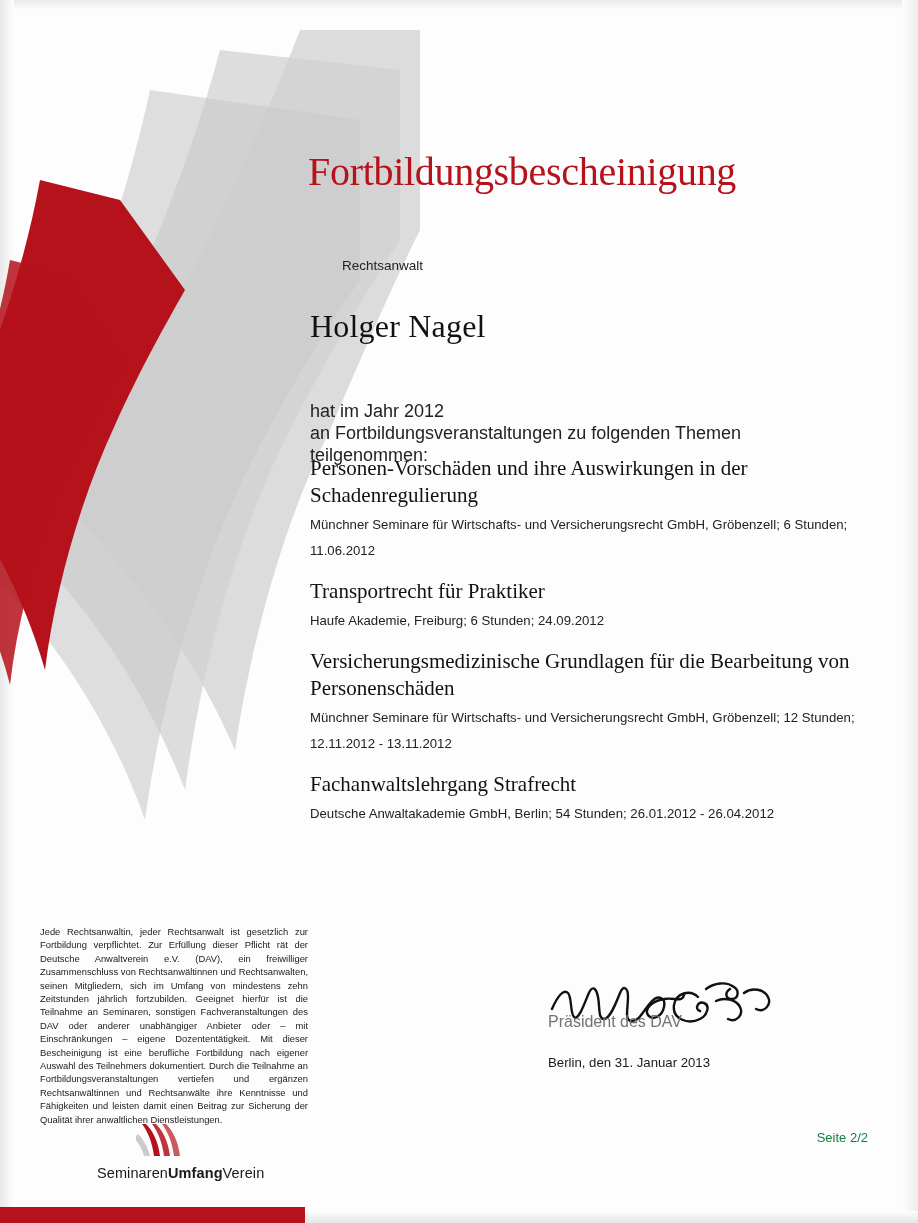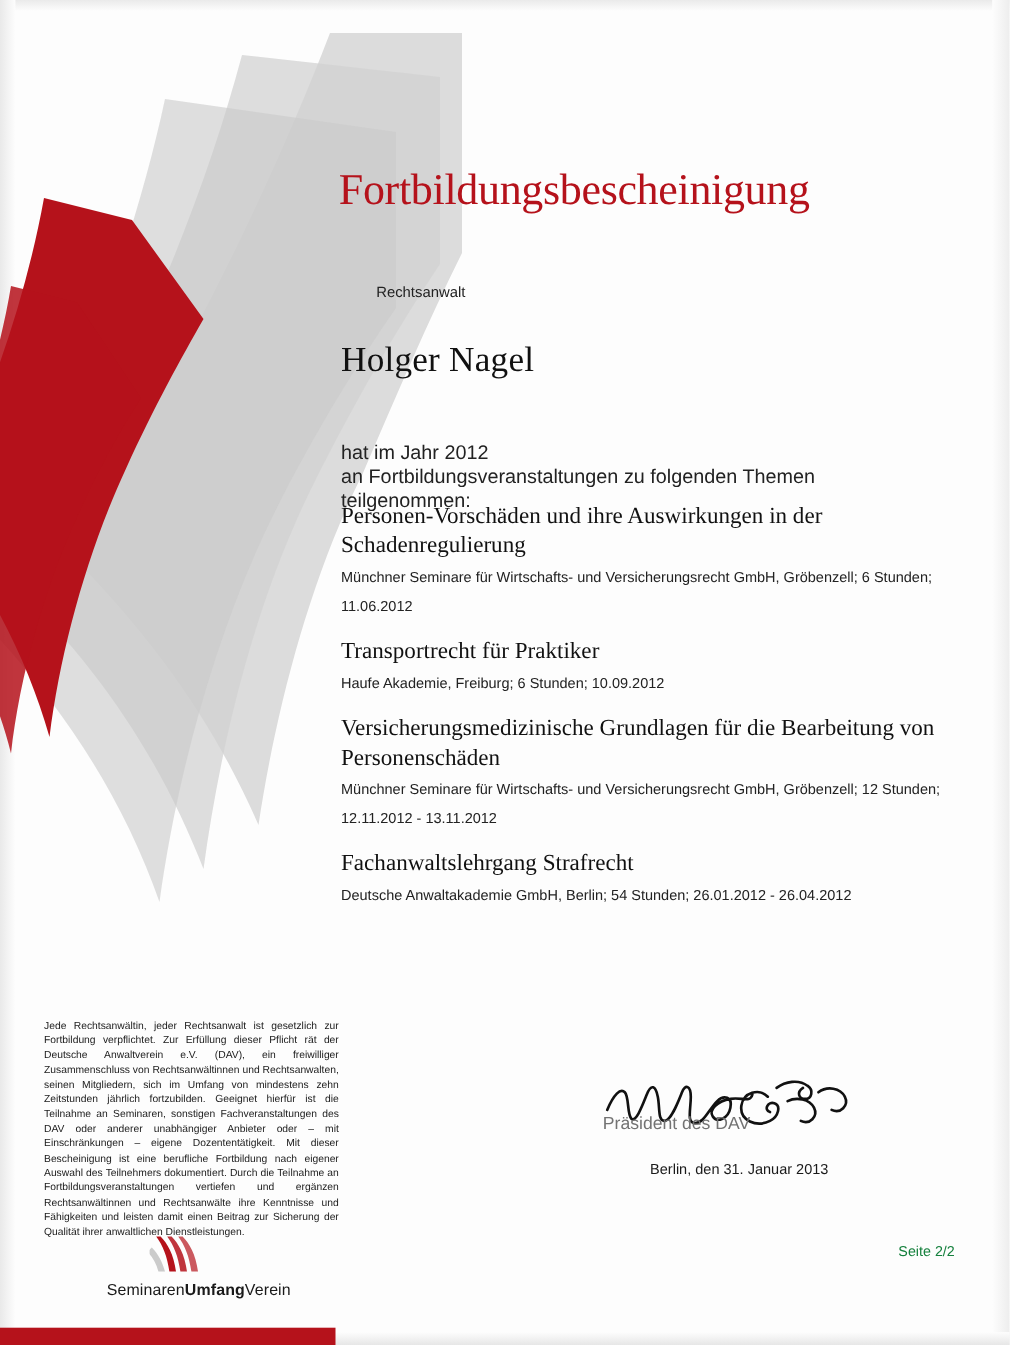--- a/index.html
+++ b/index.html
@@ -159,21 +159,20 @@
     font-size: 16px;
     color: #737373;
     text-align: right;
   }
   .signature-place {
     position: absolute;
     left: 548px;
     top: 1055px;
     font-size: 13.2px;
     color: #1a1a1a;
-    margin-left: 43px;
   }
   .logo-mark {
     position: absolute;
     left: 136px;
     top: 1122px;
     width: 50px;
     height: 36px;
   }
   .logo-text {
     position: absolute;
@@ -232,21 +231,21 @@
     <div>an Fortbildungsveranstaltungen zu folgenden Themen teilgenommen:</div>
   </div>
 
   <div class="entries">
     <div class="entry">
       <div class="entry-title">Personen-Vorschäden und ihre Auswirkungen in der Schadenregulierung</div>
       <div class="entry-detail">Münchner Seminare für Wirtschafts- und Versicherungsrecht GmbH, Gröbenzell; 6 Stunden; 11.06.2012</div>
     </div>
     <div class="entry">
       <div class="entry-title">Transportrecht für Praktiker</div>
-      <div class="entry-detail">Haufe Akademie, Freiburg; 6 Stunden; 10.09.2012</div>
+      <div class="entry-detail">Haufe Akademie, Freiburg; 6 Stunden; 24.09.2012</div>
     </div>
     <div class="entry">
       <div class="entry-title">Versicherungsmedizinische Grundlagen für die Bearbeitung von Personenschäden</div>
       <div class="entry-detail">Münchner Seminare für Wirtschafts- und Versicherungsrecht GmbH, Gröbenzell; 12 Stunden; 12.11.2012 - 13.11.2012</div>
     </div>
     <div class="entry">
       <div class="entry-title">Fachanwaltslehrgang Strafrecht</div>
       <div class="entry-detail">Deutsche Anwaltakademie GmbH, Berlin; 54 Stunden; 26.01.2012 - 26.04.2012</div>
     </div>
   </div>

